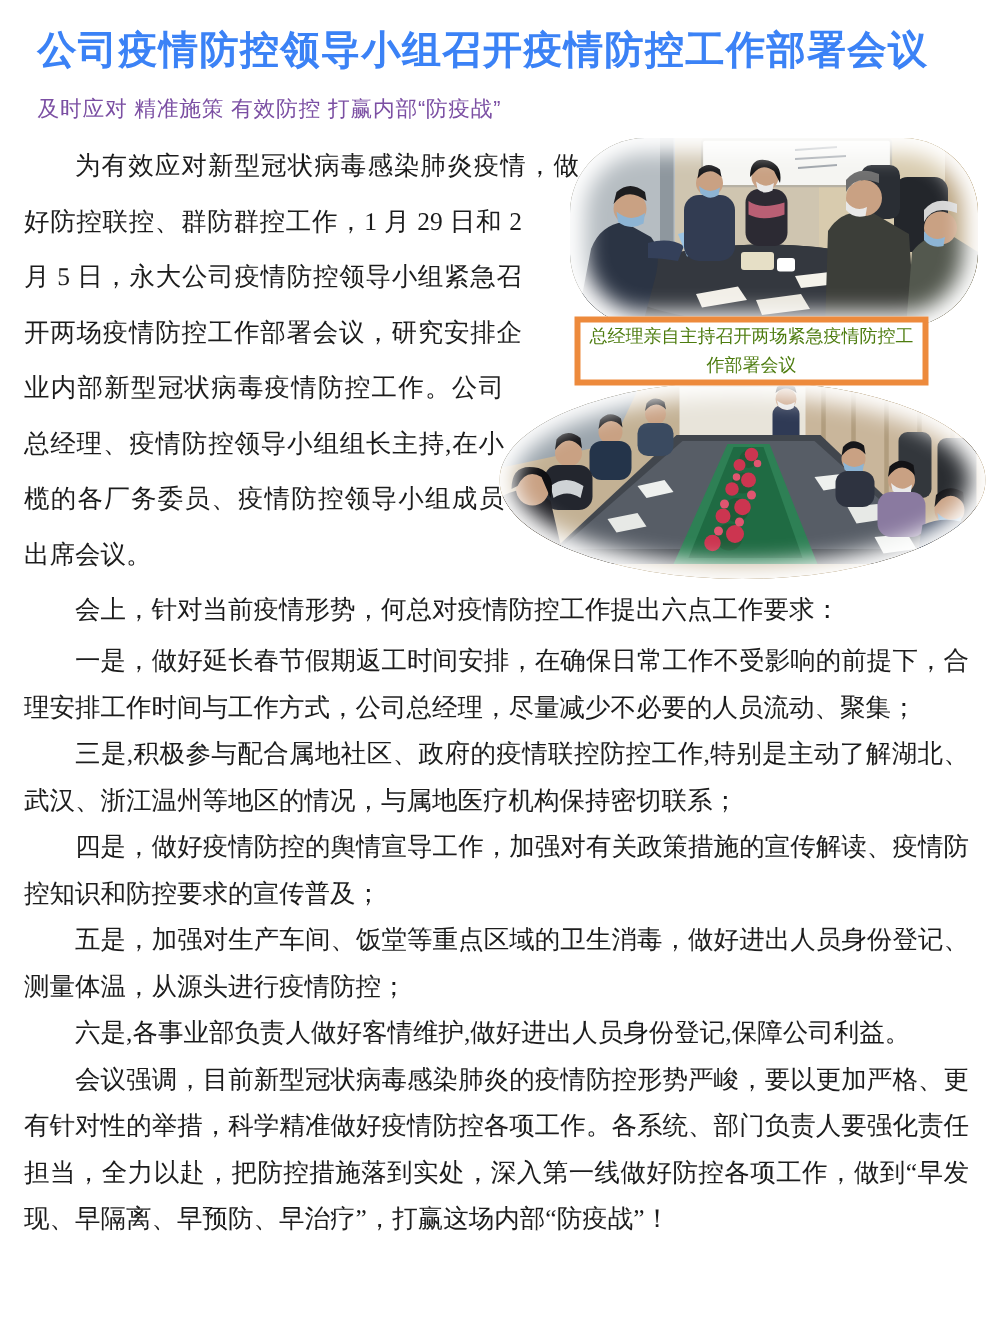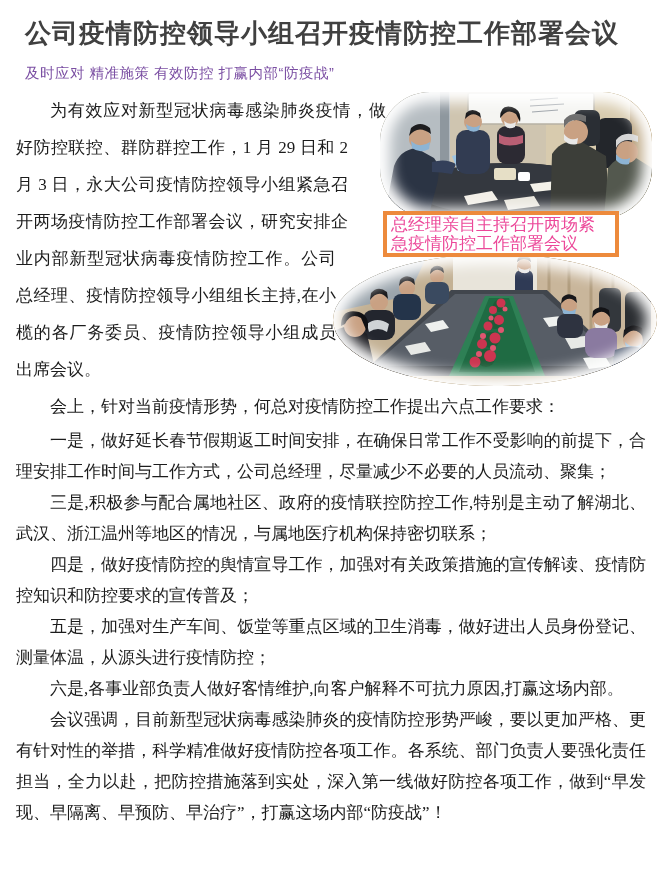--- a/index.html
+++ b/index.html
@@ -8,21 +8,21 @@
     width:658px;height:883px;
     background:#ffffff;
     overflow:hidden;
     font-family:"Liberation Serif","DejaVu Serif",serif;
   }
   
   .title{
     margin:16px 25px 0 25px;
     font-family:"Liberation Sans","DejaVu Sans",sans-serif;
     font-size:26px;line-height:34px;font-weight:bold;
-    color:#404040;letter-spacing:1px;
+    color:#3b82f6;letter-spacing:1px;
   }
   .subtitle{
     margin:13px 25px 0 25px;
     font-family:"Liberation Sans","DejaVu Sans",sans-serif;
     font-size:14.5px;line-height:20px;font-weight:normal;
     color:#7b4fa3;letter-spacing:.5px;
   }
   
   .article{
     margin-top:9px;
@@ -45,41 +45,41 @@
   }
   .photo-1{left:380px;top:92px;width:272px;height:126px;border-radius:50px;}
   .photo-2{left:333px;top:254px;width:324px;height:132px;border-radius:50%;}
   .caption-box{
     position:absolute;left:383px;top:211px;width:236px;height:46px;
     box-sizing:border-box;border:4px solid #ed8a3c;background:#ffffff;
     z-index:5;display:flex;align-items:center;justify-content:center;
   }
   .caption-box span{
     display:block;width:100%;padding:0 4px;box-sizing:border-box;
-    text-align:left;font-size:17px;line-height:19px;color:#ec4899;
+    text-align:center;font-size:12px;line-height:19px;color:#4d7c0f;
     font-family:"Liberation Serif","DejaVu Serif",serif;
   }
 </style>
 </head>
 <body>
 
 <div class="page">
 
   <h1 class="title">公司疫情防控领导小组召开疫情防控工作部署会议</h1>
   <div class="subtitle">及时应对 精准施策 有效防控 打赢内部“防疫战”</div>
 
   <div class="article">
     <div class="wrap-spacer"></div>
-    <p class="lead">为有效应对新型冠状病毒感染肺炎疫情，做好防控联控、群防群控工作，1 月 29 日和 2 月 3 日，永大公司疫情防控领导小组紧急召开两场疫情防控工作部署会议，研究安排企业内部新型冠状病毒疫情防控工作。公司总经理、疫情防控领导小组组长主持,在小榄的各厂务委员、疫情防控领导小组成员出席会议。</p>
+    <p class="lead">为有效应对新型冠状病毒感染肺炎疫情，做好防控联控、群防群控工作，1 月 29 日和 2 月 5 日，永大公司疫情防控领导小组紧急召开两场疫情防控工作部署会议，研究安排企业内部新型冠状病毒疫情防控工作。公司总经理、疫情防控领导小组组长主持,在小榄的各厂务委员、疫情防控领导小组成员出席会议。</p>
     <p class="lead">会上，针对当前疫情形势，何总对疫情防控工作提出六点工作要求：</p>
     <p>一是，做好延长春节假期返工时间安排，在确保日常工作不受影响的前提下，合理安排工作时间与工作方式，公司总经理，尽量减少不必要的人员流动、聚集；</p>
     <p>三是,积极参与配合属地社区、政府的疫情联控防控工作,特别是主动了解湖北、武汉、浙江温州等地区的情况，与属地医疗机构保持密切联系；</p>
     <p>四是，做好疫情防控的舆情宣导工作，加强对有关政策措施的宣传解读、疫情防控知识和防控要求的宣传普及；</p>
     <p>五是，加强对生产车间、饭堂等重点区域的卫生消毒，做好进出人员身份登记、测量体温，从源头进行疫情防控；</p>
-    <p>六是,各事业部负责人做好客情维护,向客户解释不可抗力原因,打赢这场内部。</p>
+    <p>六是,各事业部负责人做好客情维护,做好进出人员身份登记,保障公司利益。</p>
     <p>会议强调，目前新型冠状病毒感染肺炎的疫情防控形势严峻，要以更加严格、更有针对性的举措，科学精准做好疫情防控各项工作。各系统、部门负责人要强化责任担当，全力以赴，把防控措施落到实处，深入第一线做好防控各项工作，做到“早发现、早隔离、早预防、早治疗”，打赢这场内部“防疫战”！</p>
   </div>
 
   <div class="photo photo-1">
     <svg viewBox="0 0 272 126" preserveAspectRatio="none">
       <rect width="272" height="126" fill="#cfc5b0"></rect>
       <rect x="0" y="0" width="70" height="126" fill="#b6bdc2"></rect>
       <rect x="60" y="0" width="9" height="126" fill="#8e979e"></rect>
       <rect x="166" y="0" width="106" height="126" fill="#d8cbae"></rect>
       <rect x="250" y="0" width="22" height="90" fill="#b9a27d"></rect>

